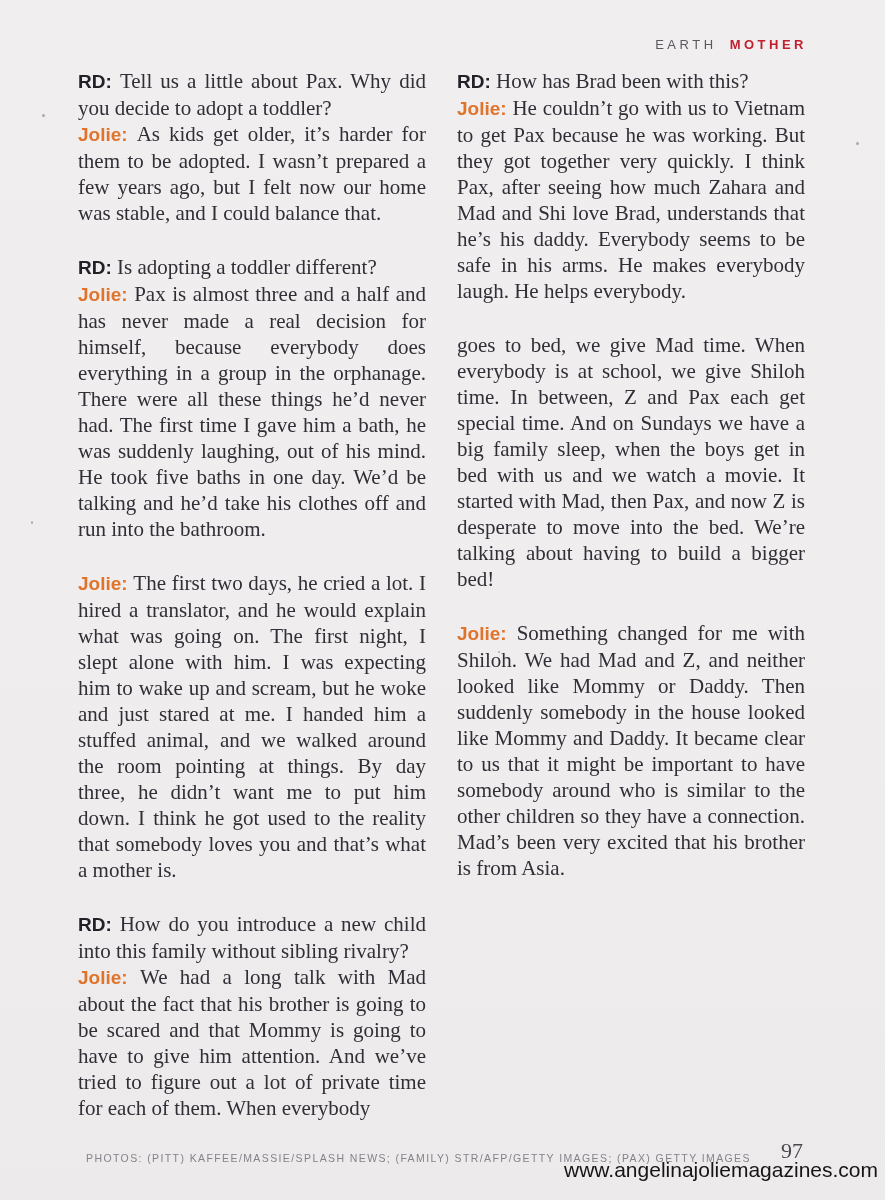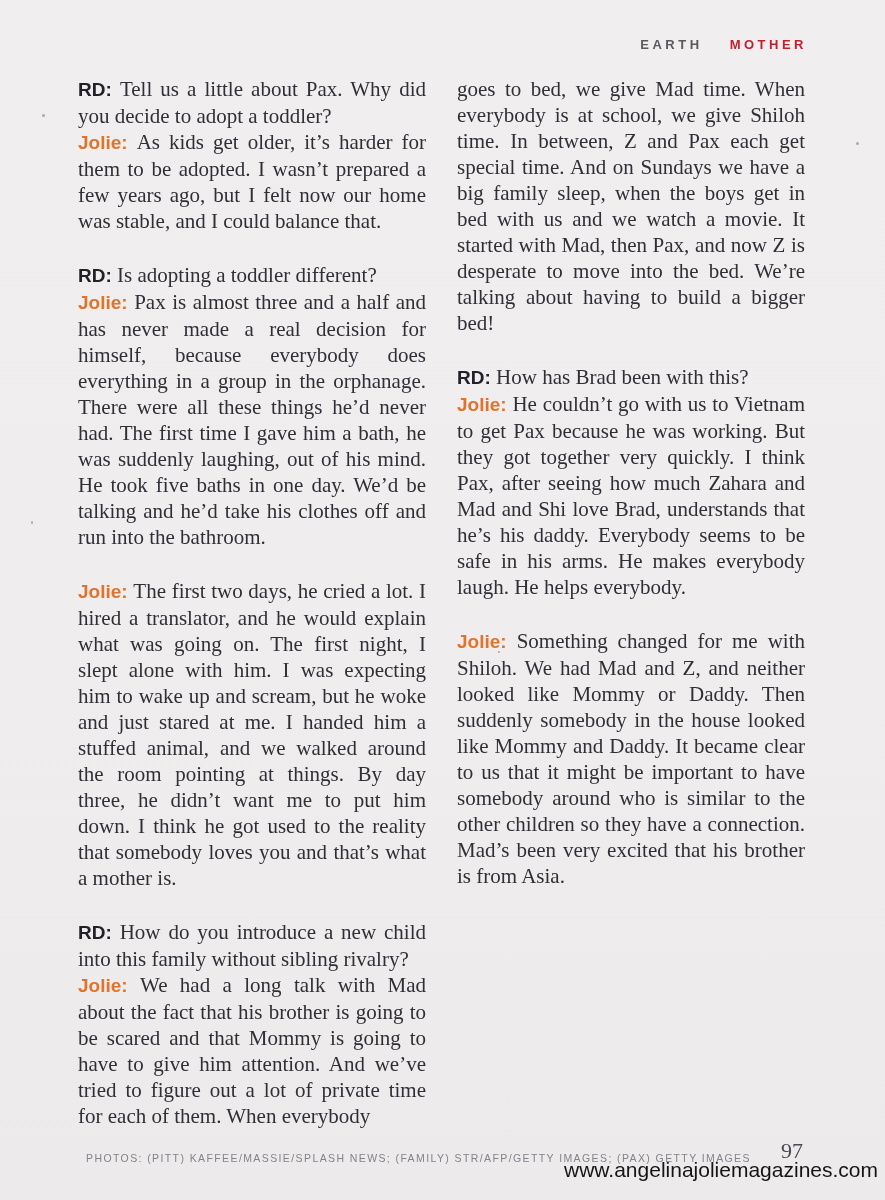--- a/index.html
+++ b/index.html
@@ -10,29 +10,29 @@
     overflow:hidden;
     font-family:"Liberation Serif","DejaVu Serif",serif;
     color:#312f36;
   }
   .kicker{
     position:absolute;top:37px;right:78px;
     font-family:"Liberation Sans","DejaVu Sans",sans-serif;
     font-size:13px;letter-spacing:3.5px;
     white-space:nowrap;
   }
-  .kicker .k1{color:#5a595e;font-weight:700;}
-  .kicker .k2{color:#c0202e;font-weight:700;margin-left:20px;}
+  .kicker .k1{color:#5a595e;font-weight:400;}
+  .kicker .k2{color:#c0202e;font-weight:700;margin-left:6px;}
   .columns{
     position:absolute;top:64px;left:78px;
     width:727px;
     display:flex;gap:31px;
   }
   .col{width:348px;}
-  .block{margin:12px 0 28px 0;}
+  .block{margin:4px 0 28px 0;}
   .block p{
     margin:0;
     font-size:21px;line-height:26px;
     text-align:justify;
     color:#312f36;
   }
   .speaker{
     font-family:"Liberation Sans","DejaVu Sans",sans-serif;
     font-weight:700;font-size:19px;
   }
@@ -84,25 +84,25 @@
         <div class="block">
           <p><span class="speaker jolie">Jolie: </span><span>The first two days, he cried a lot. I hired a translator, and he would explain what was going on. The first night, I slept alone with him. I was expecting him to wake up and scream, but he woke and just stared at me. I handed him a stuffed animal, and we walked around the room pointing at things. By day three, he didn’t want me to put him down. I think he got used to the reality that somebody loves you and that’s what a mother is.</span></p>
         </div>
         <div class="block">
           <p><span class="speaker rd">RD: </span><span>How do you introduce a new child into this family without sibling rivalry?</span></p>
           <p><span class="speaker jolie">Jolie: </span><span>We had a long talk with Mad about the fact that his brother is going to be scared and that Mommy is going to have to give him attention. And we’ve tried to figure out a lot of private time for each of them. When everybody</span></p>
         </div>
       </div>
     <div class="col">
         <div class="block">
-          <p><span>goes to bed, we give Mad time. When everybody is at school, we give Shiloh time. In between, Z and Pax each get special time. And on Sundays we have a big family sleep, when the boys get in bed with us and we watch a movie. It started with Mad, then Pax, and now Z is desperate to move into the bed. We’re talking about having to build a bigger bed!</span></p>
+          <p><span class="speaker rd">RD: </span><span>How has Brad been with this?</span></p>
+          <p><span class="speaker jolie">Jolie: </span><span>He couldn’t go with us to Vietnam to get Pax because he was working. But they got together very quickly. I think Pax, after seeing how much Zahara and Mad and Shi love Brad, understands that he’s his daddy. Everybody seems to be safe in his arms. He makes everybody laugh. He helps everybody.</span></p>
         </div>
         <div class="block">
-          <p><span class="speaker rd">RD: </span><span>How has Brad been with this?</span></p>
-          <p><span class="speaker jolie">Jolie: </span><span>He couldn’t go with us to Vietnam to get Pax because he was working. But they got together very quickly. I think Pax, after seeing how much Zahara and Mad and Shi love Brad, understands that he’s his daddy. Everybody seems to be safe in his arms. He makes everybody laugh. He helps everybody.</span></p>
+          <p><span>goes to bed, we give Mad time. When everybody is at school, we give Shiloh time. In between, Z and Pax each get special time. And on Sundays we have a big family sleep, when the boys get in bed with us and we watch a movie. It started with Mad, then Pax, and now Z is desperate to move into the bed. We’re talking about having to build a bigger bed!</span></p>
         </div>
         <div class="block">
           <p><span class="speaker jolie">Jolie: </span><span>Something changed for me with Shiloh. We had Mad and Z, and neither looked like Mommy or Daddy. Then suddenly somebody in the house looked like Mommy and Daddy. It became clear to us that it might be important to have somebody around who is similar to the other children so they have a connection. Mad’s been very excited that his brother is from Asia.</span></p>
         </div>
       </div>
   </div>
 
   <div class="credits">PHOTOS: (PITT) KAFFEE/MASSIE/SPLASH NEWS; (FAMILY) STR/AFP/GETTY IMAGES; (PAX) GETTY IMAGES</div>
   <div class="pagenum">97</div>
   <div class="watermark">www.angelinajoliemagazines.com</div>

